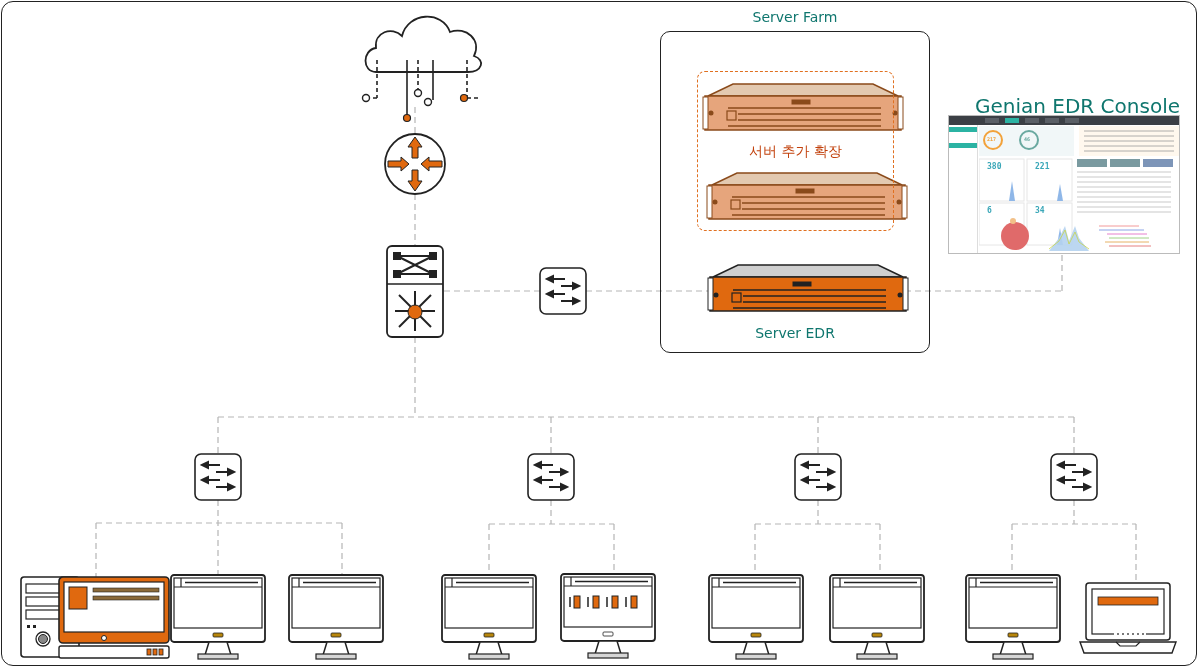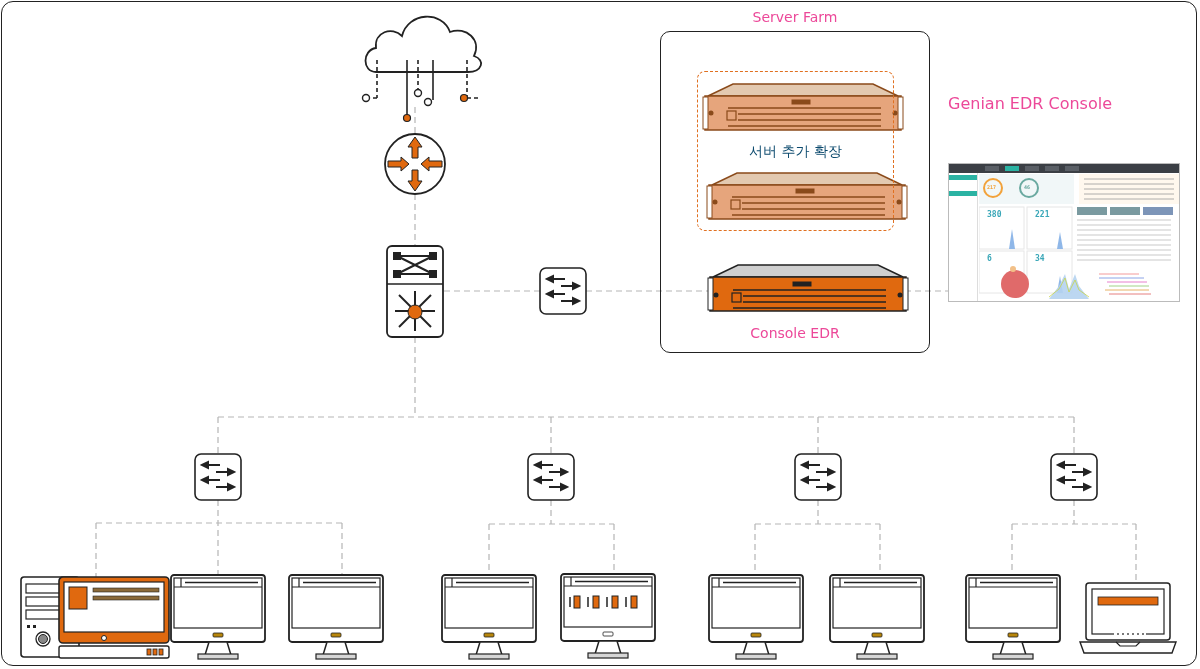--- a/index.html
+++ b/index.html
@@ -1,26 +1,26 @@
 <!DOCTYPE html>
 <html><head>
 <meta charset="utf-8">
 <style>
   html, body { margin:0; padding:0; background:#ffffff; }
   body { width:1200px; height:669px; position:relative; overflow:hidden; font-family:"Liberation Sans", sans-serif; }
   #frame { position:absolute; left:1px; top:1px; width:1196px; height:665px; border:1.5px solid #222; border-radius:12px; box-sizing:border-box; }
   svg#diagram { position:absolute; left:0; top:0; }
-  .lbl { position:absolute; font-family:"DejaVu Sans", sans-serif; color:#ec4899; white-space:nowrap; }
+  .lbl { position:absolute; font-family:"DejaVu Sans", sans-serif; color:#0f766e; white-space:nowrap; }
   #farm-title { left:660px; top:9px; width:270px; text-align:center; font-size:14px; }
   #farm-box { position:absolute; left:660px; top:31px; width:270px; height:322px; border:1.3px solid #222; border-radius:10px; box-sizing:border-box; }
   #expand-box { position:absolute; left:697px; top:71px; width:197px; height:160px; border:1.4px dashed #e07020; border-radius:8px; box-sizing:border-box; }
-  #expand-label { left:697px; top:143px; width:197px; text-align:center; font-size:14px; color:#0c4a6e; }
+  #expand-label { left:697px; top:143px; width:197px; text-align:center; font-size:14px; color:#c2410c; }
   #edr-label { left:660px; top:325px; width:270px; text-align:center; font-size:14px; }
-  #console-title { left:948px; top:94px; width:232px; text-align:left; font-size:16px; }
-  #console { position:absolute; left:948px; top:115px; width:232px; height:139px; border:1px solid #bbb; box-sizing:border-box; background:#fff; overflow:hidden; font-size:4px;margin-top:48px; }
+  #console-title { left:948px; top:94px; width:232px; text-align:right; font-size:20px; }
+  #console { position:absolute; left:948px; top:115px; width:232px; height:139px; border:1px solid #bbb; box-sizing:border-box; background:#fff; overflow:hidden; font-size:4px; }
   .c-top { position:absolute; left:0; top:0; width:100%; height:9px; background:#3b3f45; }
   .c-tab { position:absolute; top:2px; height:5px; width:14px; background:#5a5f66; }
   .c-side { position:absolute; left:0; top:9px; width:28px; height:130px; background:#fff; border-right:1px solid #ddd; }
   .c-sidebar-hl { position:absolute; left:0; width:28px; height:5px; background:#2bb3a3; }
   .c-num { position:absolute; font-family:"DejaVu Sans Mono", monospace; font-size:8px; font-weight:bold; color:#3aa7b8; }
 </style>
 </head>
 <body>
 
 <div id="frame"></div>
@@ -258,21 +258,21 @@
     <line x1="34" y1="51" x2="66" y2="51" stroke="#fff" stroke-width="2" stroke-dasharray="3,2"></line>
     <polygon points="0,59 96,59 92,70 4,70" fill="#fff" stroke="#222" stroke-width="1.4"></polygon>
     <path d="M36,59 L40,63 L56,63 L60,59" fill="none" stroke="#222" stroke-width="1.2"></path>
   </g>
 </svg>
 
 <div class="lbl" id="farm-title">Server Farm</div>
 <div id="farm-box"></div>
 <div id="expand-box"></div>
 <div class="lbl" id="expand-label">서버 추가 확장</div>
-<div class="lbl" id="edr-label">Console EDR</div>
+<div class="lbl" id="edr-label">Server EDR</div>
 
 <div class="lbl" id="console-title">Genian EDR Console</div>
 <div id="console">
   <div class="c-top">
     <div class="c-tab" style="left:36px"></div>
     <div class="c-tab" style="left:56px;background:#2bb3a3"></div>
     <div class="c-tab" style="left:76px"></div>
     <div class="c-tab" style="left:96px"></div>
     <div class="c-tab" style="left:116px"></div>
   </div>

